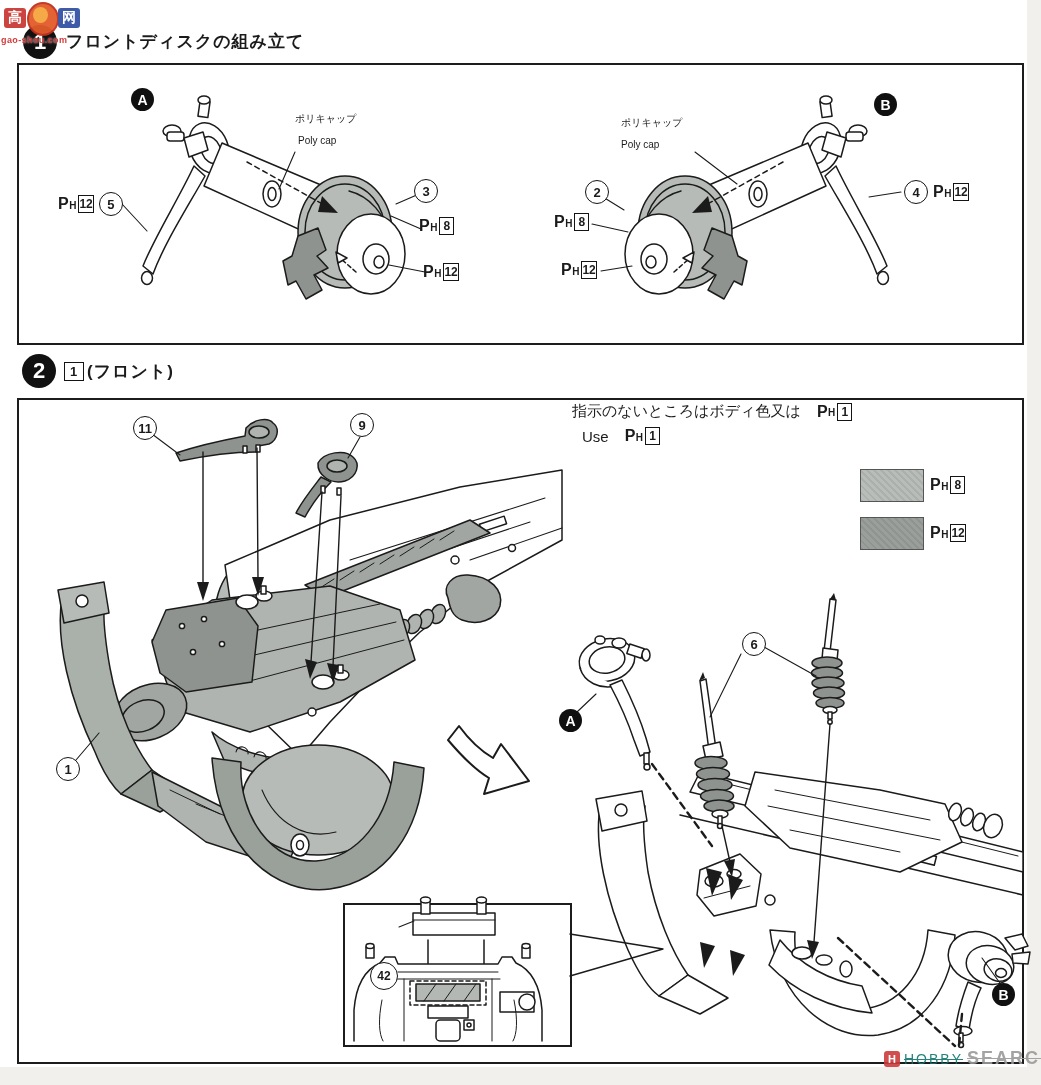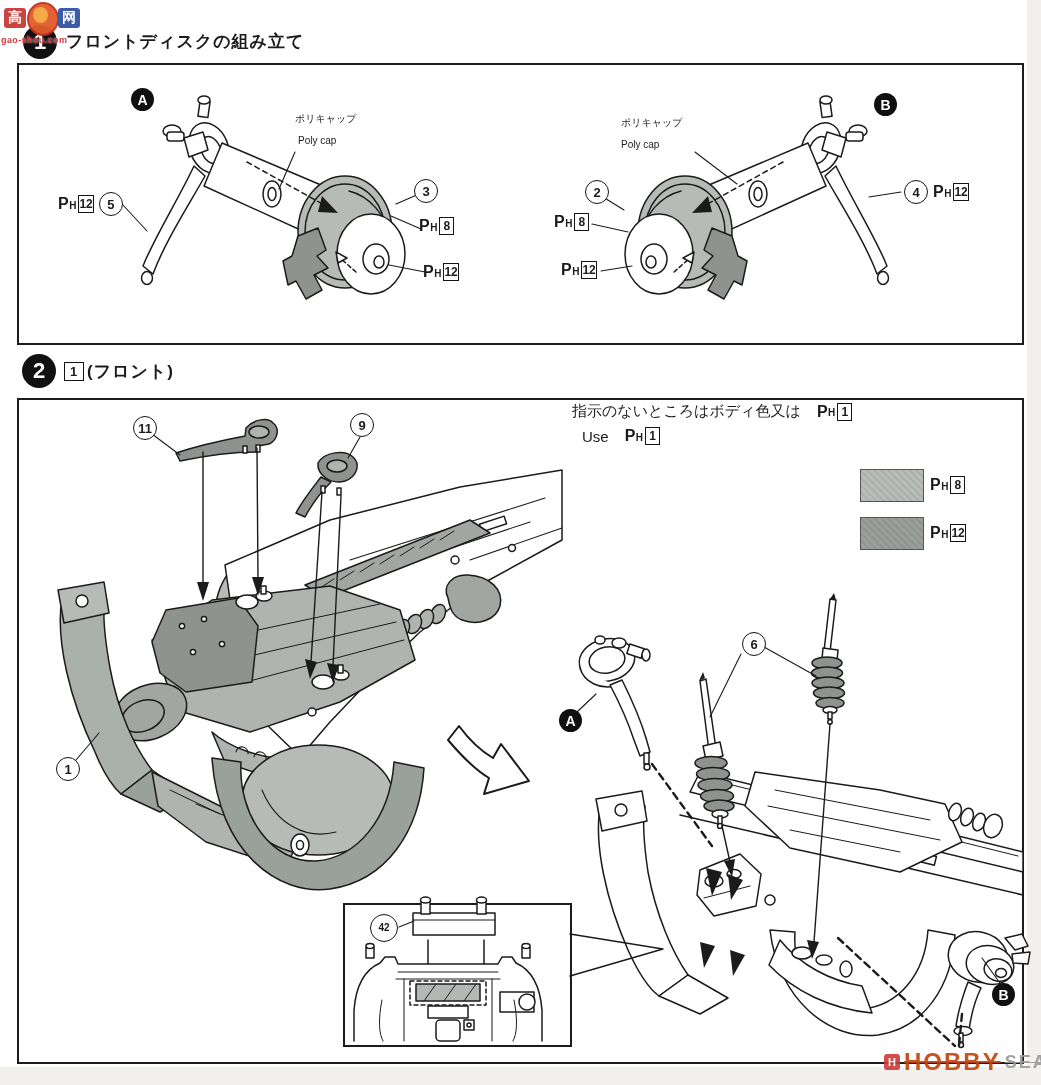--- a/index.html
+++ b/index.html
@@ -15,21 +15,21 @@
     position:absolute;width:34px;height:34px;border-radius:50%;background:#111;
     color:#fff;font-weight:bold;font-size:22px;display:flex;align-items:center;justify-content:center;
   }
   .steptitle{position:absolute;font-size:17px;font-weight:bold;letter-spacing:1px;white-space:nowrap;display:flex;align-items:center;gap:3px;}
   .boxnum{display:inline-flex;align-items:center;justify-content:center;border:1.5px solid #141414;background:#fff;
     font-size:13px;font-weight:bold;min-width:14px;height:17px;padding:0 2px;line-height:1;}
   .circ{
     position:absolute;width:22px;height:22px;border-radius:50%;border:1.6px solid #141414;background:#fff;
     font-size:13px;font-weight:bold;display:flex;align-items:center;justify-content:center;line-height:1;
   }
-  .circ.big{width:26px;height:26px;font-size:10px;}
+  .circ.big{width:26px;height:26px;font-size:12px;margin-top:48px;}
   .letterbadge{
     position:absolute;width:23px;height:23px;border-radius:50%;background:#101010;color:#fff;
     font-size:14px;font-weight:bold;display:flex;align-items:center;justify-content:center;
   }
   .ph{display:inline-flex;align-items:center;line-height:1;white-space:nowrap;}
   .php{font-weight:bold;font-size:16px;}
   .phh{font-weight:bold;font-size:10px;margin-left:.5px;margin-top:3px;font-style:normal;}
   .pbox{display:inline-flex;align-items:center;justify-content:center;border:1.3px solid #141414;background:#fff;
     font-size:12px;font-weight:bold;min-width:13px;height:16px;padding:0 0;margin-left:2px;line-height:1;}
   .callout-row{position:absolute;display:flex;align-items:center;gap:5px;}
@@ -39,21 +39,21 @@
     background-image:repeating-linear-gradient(45deg,rgba(0,0,0,.07) 0 2px,rgba(255,255,255,0) 2px 5px);}
   
   .wm-top{position:absolute;left:0;top:0;width:110px;height:56px;opacity:.95;}
   .wm-tile{position:absolute;width:22px;height:20px;border-radius:3px;color:#fff;font-size:14px;font-weight:bold;
     display:flex;align-items:center;justify-content:center;}
   .wm-site{position:absolute;font-size:9px;font-weight:bold;color:#d03030;text-shadow:0 0 2px #fff;letter-spacing:.4px;}
   .wm-thumb{position:absolute;border-radius:50%;}
   .wm-bottom{position:absolute;display:flex;align-items:center;gap:4px;opacity:.9;}
   .wm-b-icon{width:16px;height:16px;border-radius:3px;background:#cc3b3b;color:#fff;font-size:11px;font-weight:bold;
     display:flex;align-items:center;justify-content:center;}
-  .wm-b-red{font-size:24px;font-weight:bold;letter-spacing:2px;color:#c2410c;text-decoration:line-through;}
+  .wm-b-red{font-size:14px;font-weight:normal;letter-spacing:2px;color:#0f766e;text-decoration:line-through;}
   .wm-b-gray{font-size:18px;font-weight:bold;letter-spacing:2px;color:#9a9a9a;text-decoration:line-through;}
 </style>
 </head>
 <body>
 
 <div class="margin-strip" style="left:1027px;top:0;width:14px;height:1085px;"></div>
 <div class="margin-strip" style="left:0;top:1067px;width:1041px;height:18px;"></div>
 
 <div class="frame" style="left:17px;top:63px;width:1003px;height:278px;"></div>
 <div class="frame" style="left:17px;top:398px;width:1003px;height:662px;"></div>

